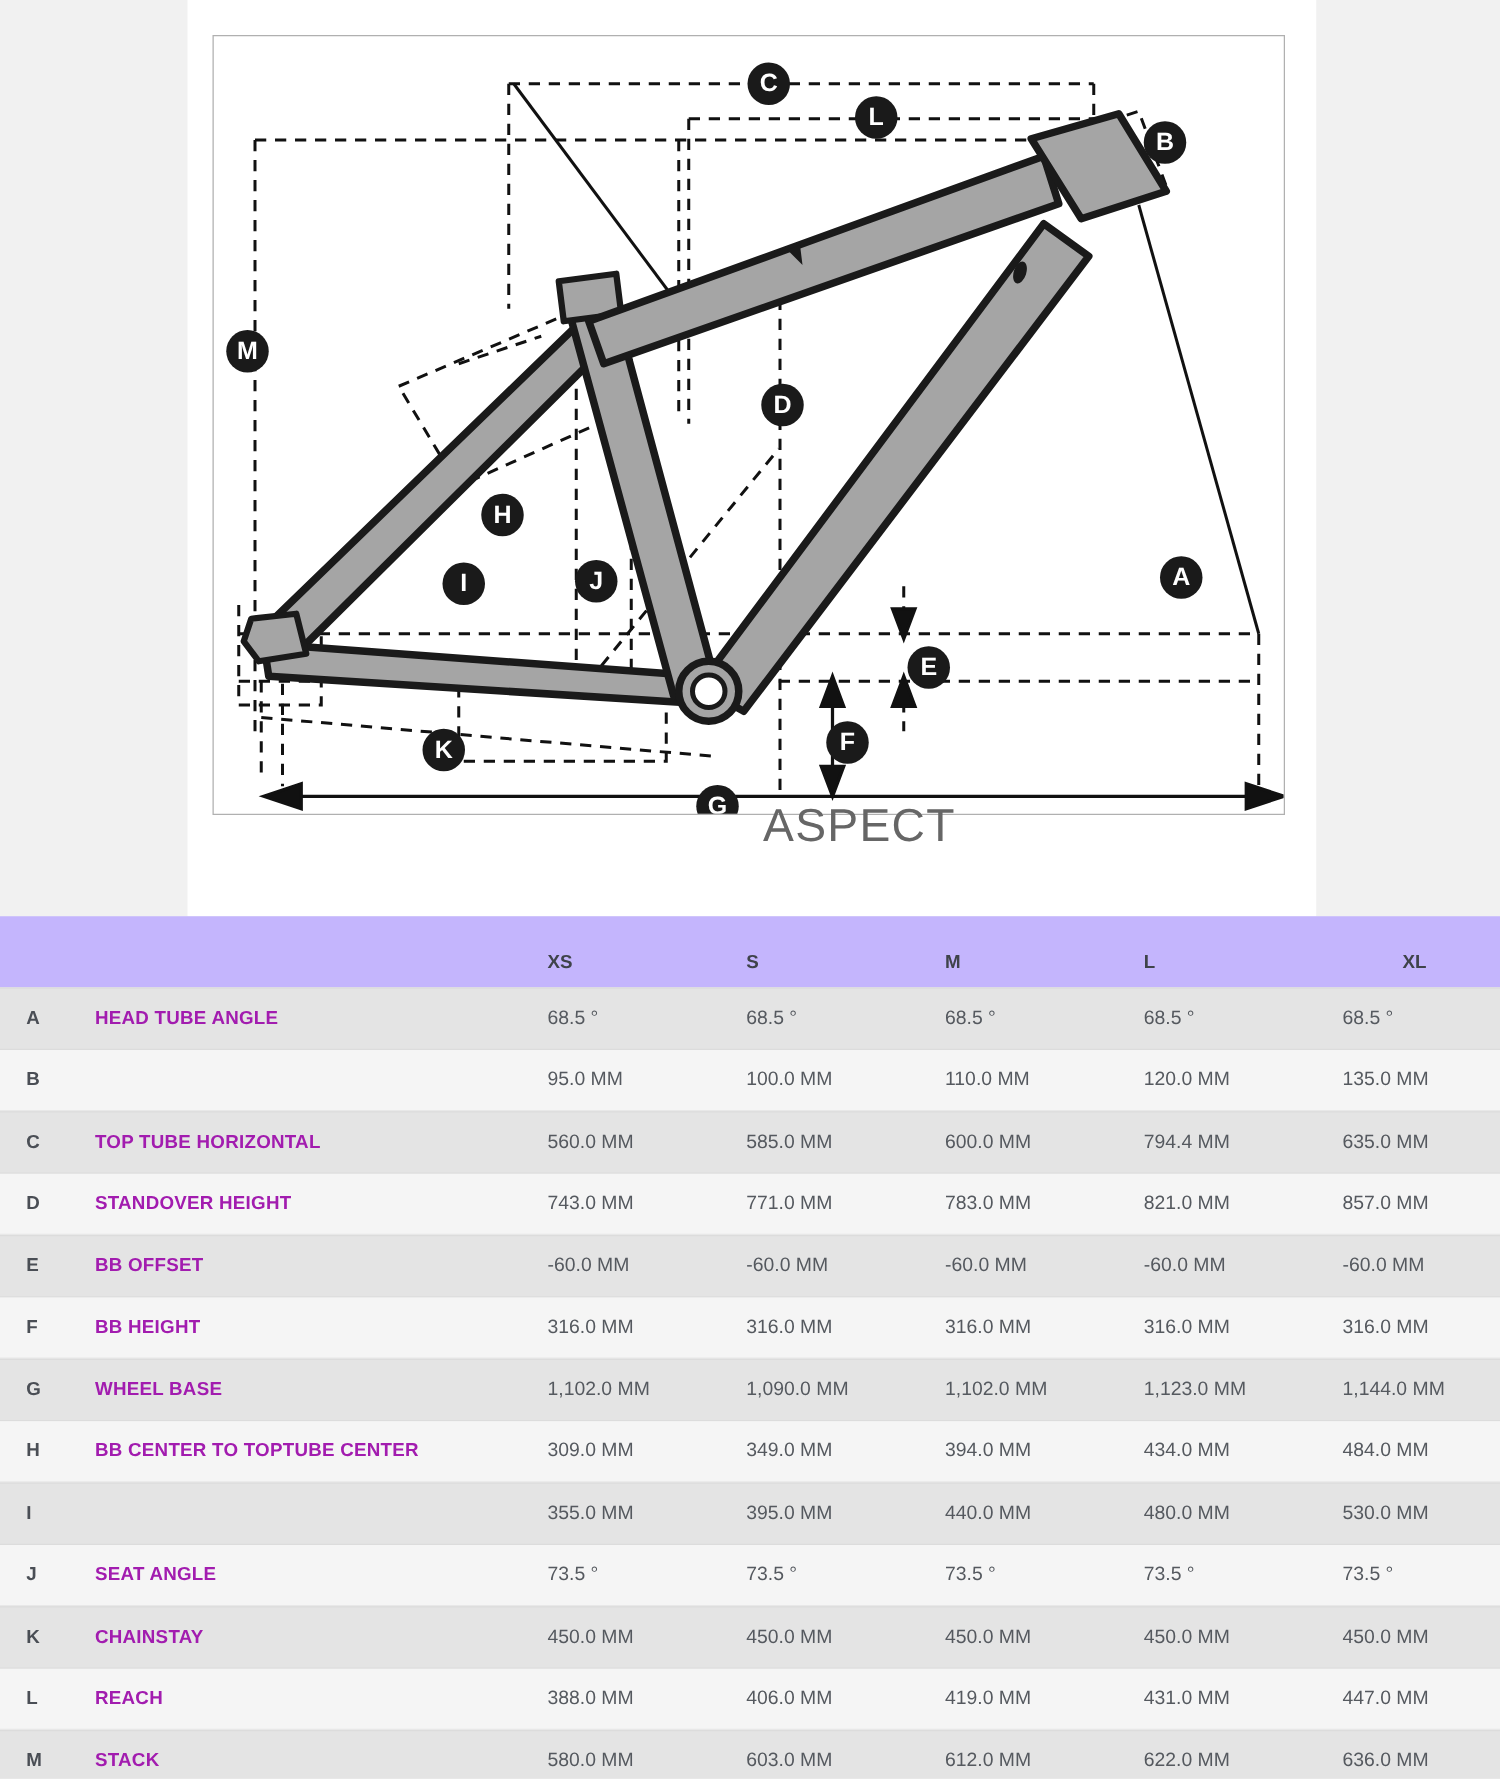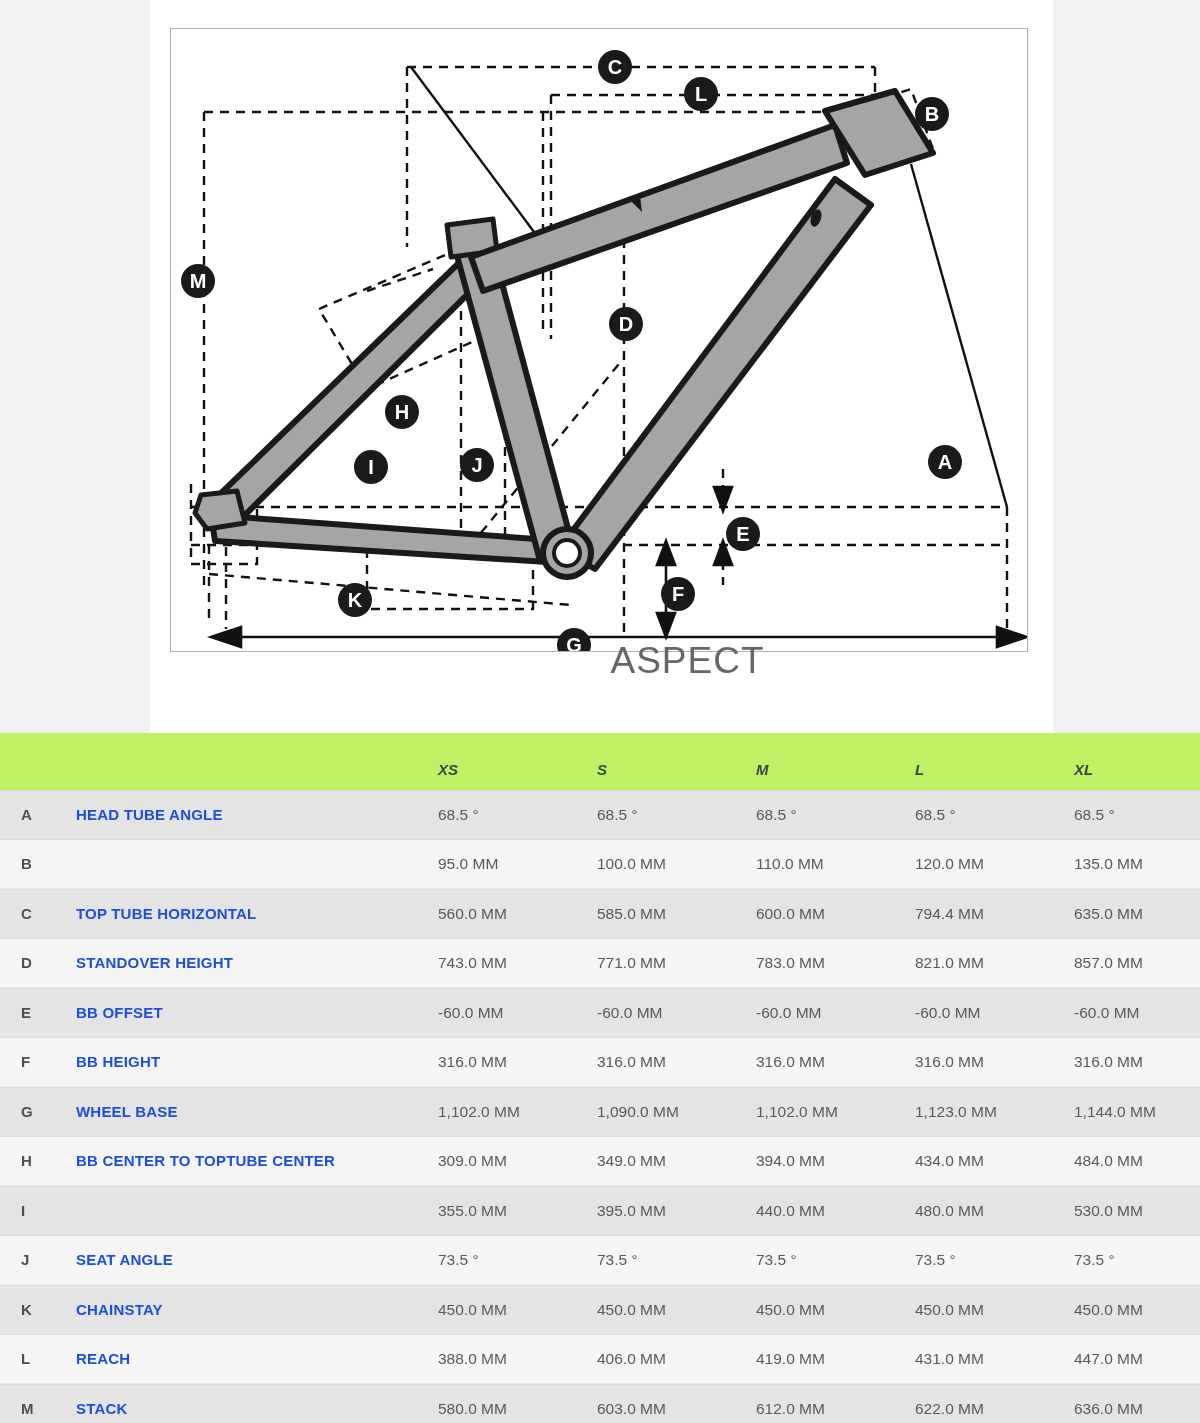--- a/index.html
+++ b/index.html
@@ -36,45 +36,45 @@
   #geo-table{
     position:absolute;left:0;top:733px;width:1200px;
   }
   .grow{
     position:relative;
     height:49.5px;
     width:1200px;
     box-sizing:border-box;
   }
   #header-row{
-    height:57px;background:#bef264;font-style:italic;
+    height:57px;background:#c4b5fd;
   }
   .row-odd{background:#e4e4e4;border-top:1px solid #dcdcdc;border-bottom:1px solid #dcdcdc;}
   .row-even{background:#f5f5f5;border-bottom:1px solid #e8e8e8;}
   .cell{
     position:absolute;
     top:0;height:100%;
     display:flex;align-items:center;
     font-size:15.5px;
     color:#4a4e55;
     white-space:nowrap;
   }
   .c-key{left:21px;font-weight:bold;font-size:15px;color:#4a4e55;}
-  .c-label{left:76px;font-weight:bold;font-size:15px;letter-spacing:.2px;color:#1d4ed8;}
+  .c-label{left:76px;font-weight:bold;font-size:15px;letter-spacing:.2px;color:#a21caf;}
   .c-v0{left:438px;}
   .c-v1{left:597px;}
   .c-v2{left:756px;}
   .c-v3{left:915px;}
   .c-v4{left:1074px;}
   .val{font-size:15.5px;color:#55595f;font-weight:400;}
   .hcell{
     position:absolute;bottom:12px;
     font-weight:bold;font-size:15px;color:#3f434a;
   }
-  .h0{left:438px;} .h1{left:597px;} .h2{left:756px;} .h3{left:915px;} .h4{left:1074px;}
+  .h0{left:438px;} .h1{left:597px;} .h2{left:756px;} .h3{left:915px;} .h4{left:1122px;}
 </style>
 </head>
 <body>
 
 <div id="diagram-card">
 
   <div id="diagram-frame">
     <svg width="856" height="622" viewBox="0 0 856 622">
 
       <g stroke="#111" stroke-width="2.4" fill="none" stroke-dasharray="9,7">

